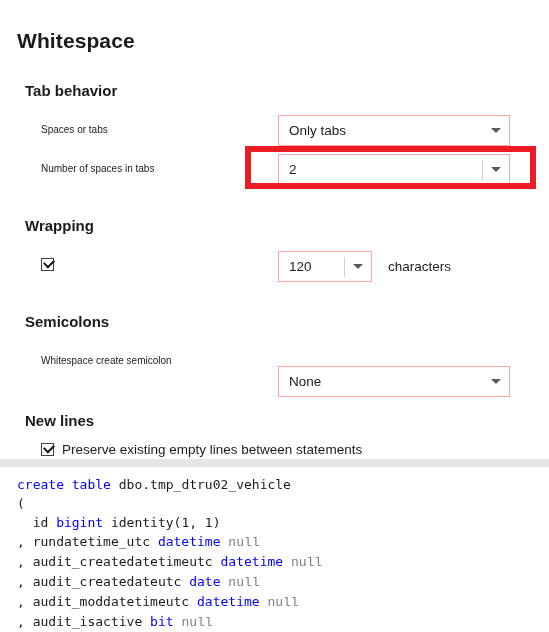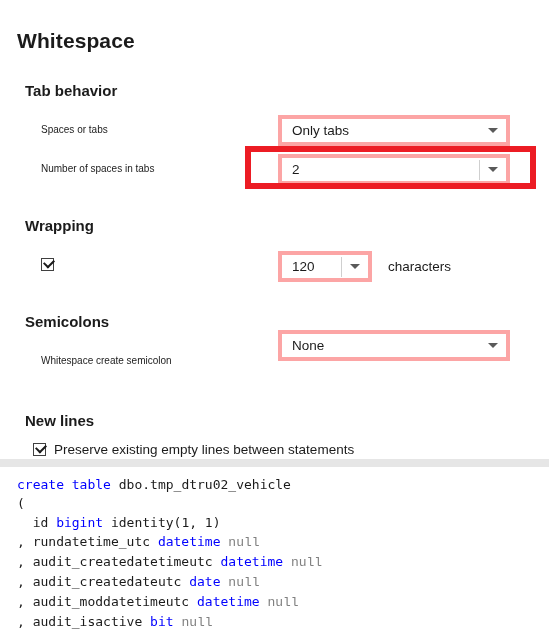--- a/index.html
+++ b/index.html
@@ -48,21 +48,21 @@
     position: absolute;
     font-size: 10px;
     color: #1b1b1b;
     white-space: nowrap;
   }
 
   
   .dropdown {
     position: absolute;
     box-sizing: border-box;
-    border: 4px solid #fca5a5;
+    border: 1px solid #fca5a5;
     background: #ffffff;
     display: flex;
     align-items: center;
   }
   .dropdown .dd-value {
     font-size: 13.5px;
     color: #1b1b1b;
     padding-left: 10px;
     flex: 1;
     white-space: nowrap;
@@ -215,30 +215,30 @@
       <span class="caret"></span>
     </span>
   </div>
 
   <div class="suffix-label" style="left:388px; top:259px;">characters</div>
 
   <div class="group-heading" style="top:313px;">Semicolons</div>
 
   <div class="field-label" style="left:41px; top:355px;">Whitespace create semicolon</div>
 
-  <div class="dropdown" style="left:278px; top:330px; width:232px; height:31px;">
+  <div class="dropdown" style="left:278px; top:366px; width:232px; height:31px;">
     <span class="dd-value">None</span>
     <span class="dd-arrow">
       <span class="caret"></span>
     </span>
   </div>
 
   <div class="group-heading" style="top:412px;text-align:right;">New lines</div>
 
-  <div class="check-row" style="left:33px; top:442px;">
+  <div class="check-row" style="left:41px; top:442px;">
     <span class="checkbox">
       <span class="tick"></span>
     </span>
     <span class="check-label">Preserve existing empty lines between statements</span>
   </div>
 
 </div>
 
 <div id="splitter"></div>
 

